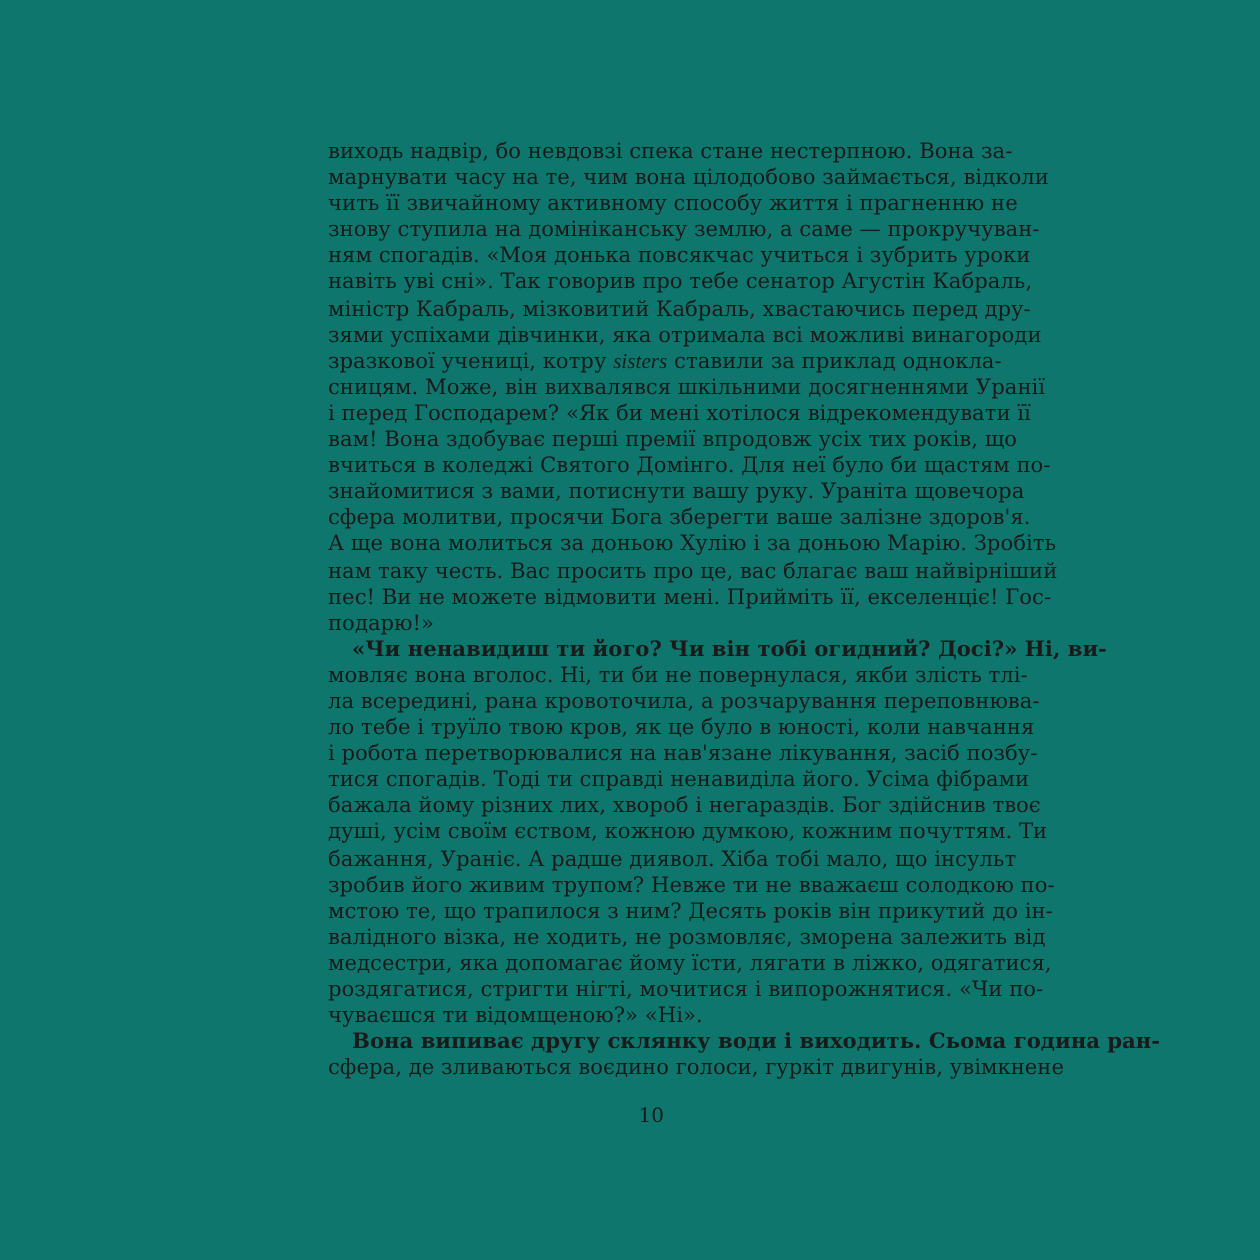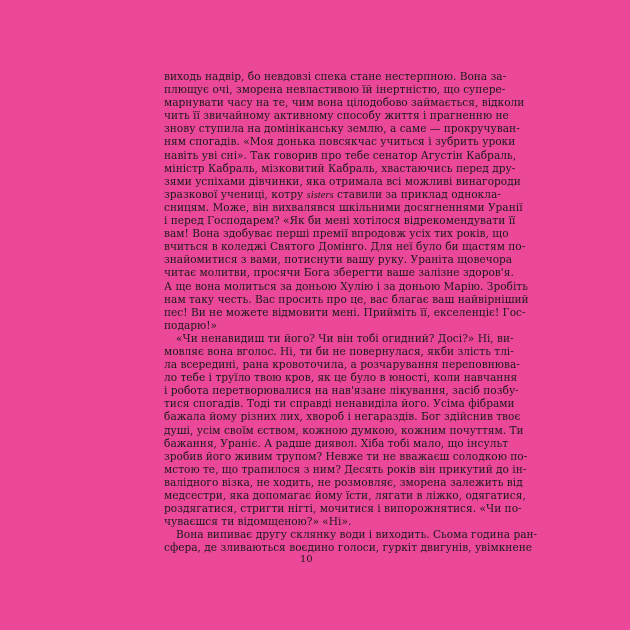--- a/index.html
+++ b/index.html
@@ -1,58 +1,57 @@
 <!DOCTYPE html>
 <html><head>
   <meta charset="utf-8">
   <style>
     html, body { margin: 0; padding: 0; background: #ffffff; }
     body { width: 630px; height: 630px; position: relative; overflow: hidden; }
     .page {
-      position: absolute; left: 0; top: 0; width: 630px; height: 630px; background: #ec4899;
+      position: absolute; left: 0; top: 0; width: 630px; height: 630px; background: #0f766e;
     }
     .text-block {
       position: absolute; left: 164px; top: 70px; width: 303px;
       font-family: "DejaVu Serif", "Liberation Serif", serif;
       font-size: 10.6px; line-height: 13.1px; color: #1a1a1a;
     }
     .line {
       display: block; white-space: nowrap; text-align: justify;
       text-align-last: justify; height: 13.1px; overflow: visible;
     }
     .line.last { text-align-last: left; }
-    .line.indent { padding-left: 12px; }
+    .line.indent { padding-left: 12px; font-weight: bold; }
     .line .it { font-style: italic; font-family: Liberation Serif, serif; }
     .page-number {
-      position: absolute; left: 300px; top: 553px; width: 32px; text-align: left;
+      position: absolute; left: 300px; top: 553px; width: 32px; text-align: right;
       font-family: "DejaVu Serif", "Liberation Serif", serif; font-size: 10px; color: #1a1a1a;
     }
   </style>
 </head>
 <body>
 
 <div class="page">
   <div class="text-block" id="text-block">
       <div>
         <span class="line">виходь надвір, бо невдовзі спека стане нестерпною. Вона за-</span>
-        <span class="line">плющує очі, зморена невластивою їй інертністю, що супере-</span>
         <span class="line">марнувати часу на те, чим вона цілодобово займається, відколи</span>
         <span class="line">чить її звичайному активному способу життя і прагненню не</span>
         <span class="line">знову ступила на домініканську землю, а саме — прокручуван-</span>
         <span class="line">ням спогадів. «Моя донька повсякчас учиться і зубрить уроки</span>
         <span class="line">навіть уві сні». Так говорив про тебе сенатор Агустін Кабраль,</span>
         <span class="line">міністр Кабраль, мізковитий Кабраль, хвастаючись перед дру-</span>
         <span class="line">зями успіхами дівчинки, яка отримала всі можливі винагороди</span>
         <span class="line">зразкової учениці, котру <span class="it">sisters</span> ставили за приклад однокла-</span>
         <span class="line">сницям. Може, він вихвалявся шкільними досягненнями Уранії</span>
         <span class="line">і перед Господарем? «Як би мені хотілося відрекомендувати її</span>
         <span class="line">вам! Вона здобуває перші премії впродовж усіх тих років, що</span>
         <span class="line">вчиться в коледжі Святого Домінго. Для неї було би щастям по-</span>
         <span class="line">знайомитися з вами, потиснути вашу руку. Ураніта щовечора</span>
-        <span class="line">читає молитви, просячи Бога зберегти ваше залізне здоров'я.</span>
+        <span class="line">сфера молитви, просячи Бога зберегти ваше залізне здоров'я.</span>
         <span class="line">А ще вона молиться за доньою Хулію і за доньою Марію. Зробіть</span>
         <span class="line">нам таку честь. Вас просить про це, вас благає ваш найвірніший</span>
         <span class="line">пес! Ви не можете відмовити мені. Прийміть її, екселенціє! Гос-</span>
         <span class="line last">подарю!»</span>
       </div>
       <div>
         <span class="line indent">«Чи ненавидиш ти його? Чи він тобі огидний? Досі?» Ні, ви-</span>
         <span class="line">мовляє вона вголос. Ні, ти би не повернулася, якби злість тлі-</span>
         <span class="line">ла всередині, рана кровоточила, а розчарування переповнюва-</span>
         <span class="line">ло тебе і труїло твою кров, як це було в юності, коли навчання</span>

